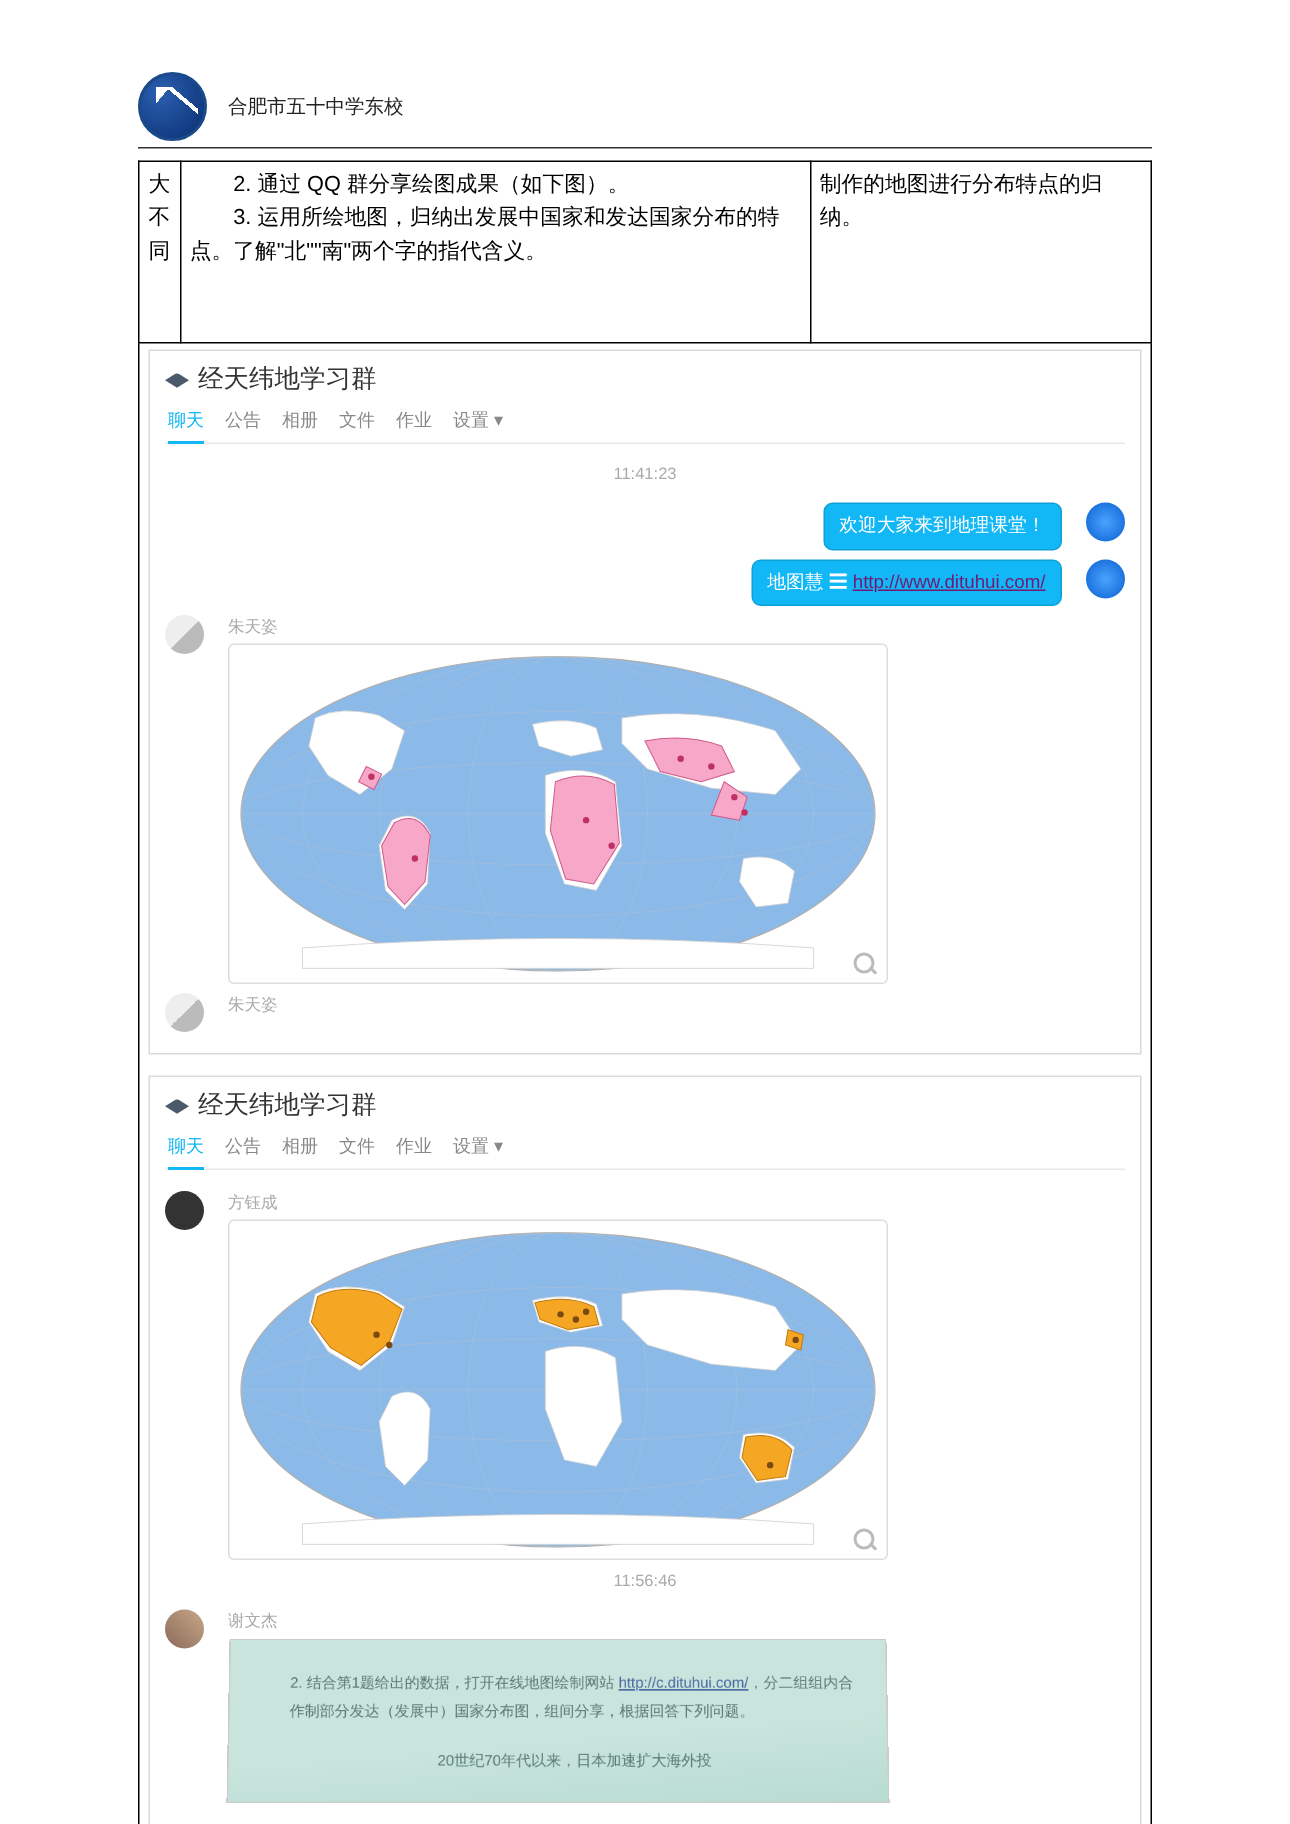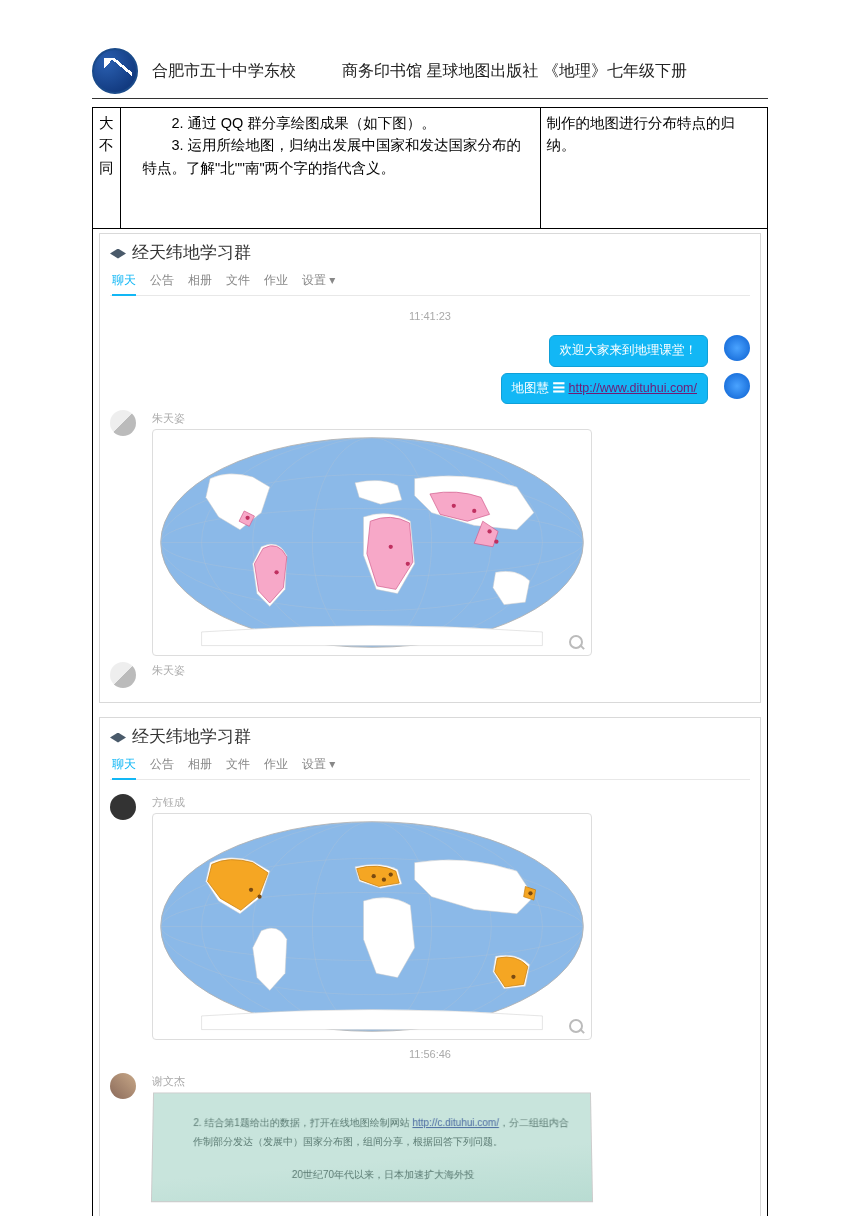--- a/index.html
+++ b/index.html
@@ -3,29 +3,29 @@
 <meta charset="utf-8">
 <style>
   * { box-sizing: border-box; margin: 0; padding: 0; }
   body { background: #fff; font-family: "Microsoft YaHei", SimSun, Arial, sans-serif; width: 860px; }
   
   .page { padding: 48px 92px 40px 92px; }
   
   .header { display: flex; align-items: center; gap: 14px; border-bottom: 1px solid #333; padding-bottom: 4px; margin-bottom: 8px; }
   .logo { width: 46px; height: 46px; border-radius: 50%; background: radial-gradient(circle at 30% 30%, #2a5fb0, #0a2e70); position: relative; overflow: hidden; border: 2px solid #1a4a8a; }
   .logo::before { content:""; position:absolute; inset:8px 4px 12px 10px; background: linear-gradient(130deg,#fff 20%,transparent 20%),linear-gradient(40deg,transparent 60%,#fff 60% 68%,transparent 68%); }
-  .hdr-text { display:flex; gap:46px; font-size:16px; color:#222; }
+  .hdr-text { display:flex; gap:46px; font-size:13px; color:#222; }
   
   .lesson-table { border: 1px solid #000; border-collapse: collapse; width: 100%; }
   .lesson-table td { border: 1px solid #000; vertical-align: top; padding: 4px 6px; font-size: 14.5px; line-height: 1.55; }
   .col-label { width: 24px; text-align: center; font-weight: normal; }
   .col-label span { display:inline-block; writing-mode: horizontal-tb; }
   .col-main { width: 420px; }
   .col-right { }
-  .indent { text-indent: 2em; display:block;margin-left:16px; }
+  .indent { text-indent: 2em; display:block; }
   
   
   .qq-cell { padding: 10px 8px 8px 8px; }
   .chat-win { border:1px solid #d9d9d9; background:#fff; font-size:12px; color:#555; margin-bottom: 14px; }
   .chat-hdr { padding: 6px 10px 0 10px; }
   .grp-name { display:flex; align-items:center; gap:6px; font-size:17px; color:#333; margin-bottom:4px; }
   .grad-cap { width:16px; height:10px; background:#4a5a6a; position:relative; clip-path: polygon(50% 0,100% 50%,50% 100%,0 50%); }
   .tabs { display:flex; gap:14px; color:#888; font-size:12px; border-bottom:1px solid #e8e8e8; padding: 0 2px 6px 2px; }
   .tabs .active { color:#12b7f5; border-bottom:2px solid #12b7f5; padding-bottom:4px; margin-bottom:-7px; }
   .chat-body { padding: 8px 10px; position:relative; }
@@ -55,21 +55,20 @@
 </style>
 </head>
 <body>
 
 <div class="page">
 
   <div class="header">
     <div class="logo"></div>
     <div class="hdr-text">
       <span>合肥市五十中学东校</span>
-      <span>商务印书馆 星球地图出版社 《地理》七年级下册</span>
     </div>
   </div>
 
   <table class="lesson-table">
     <tbody>
         <tr>
       <td class="col-label" rowspan="1">
         <span>大</span><br>
         <span>不</span><br>
         <span>同</span>

